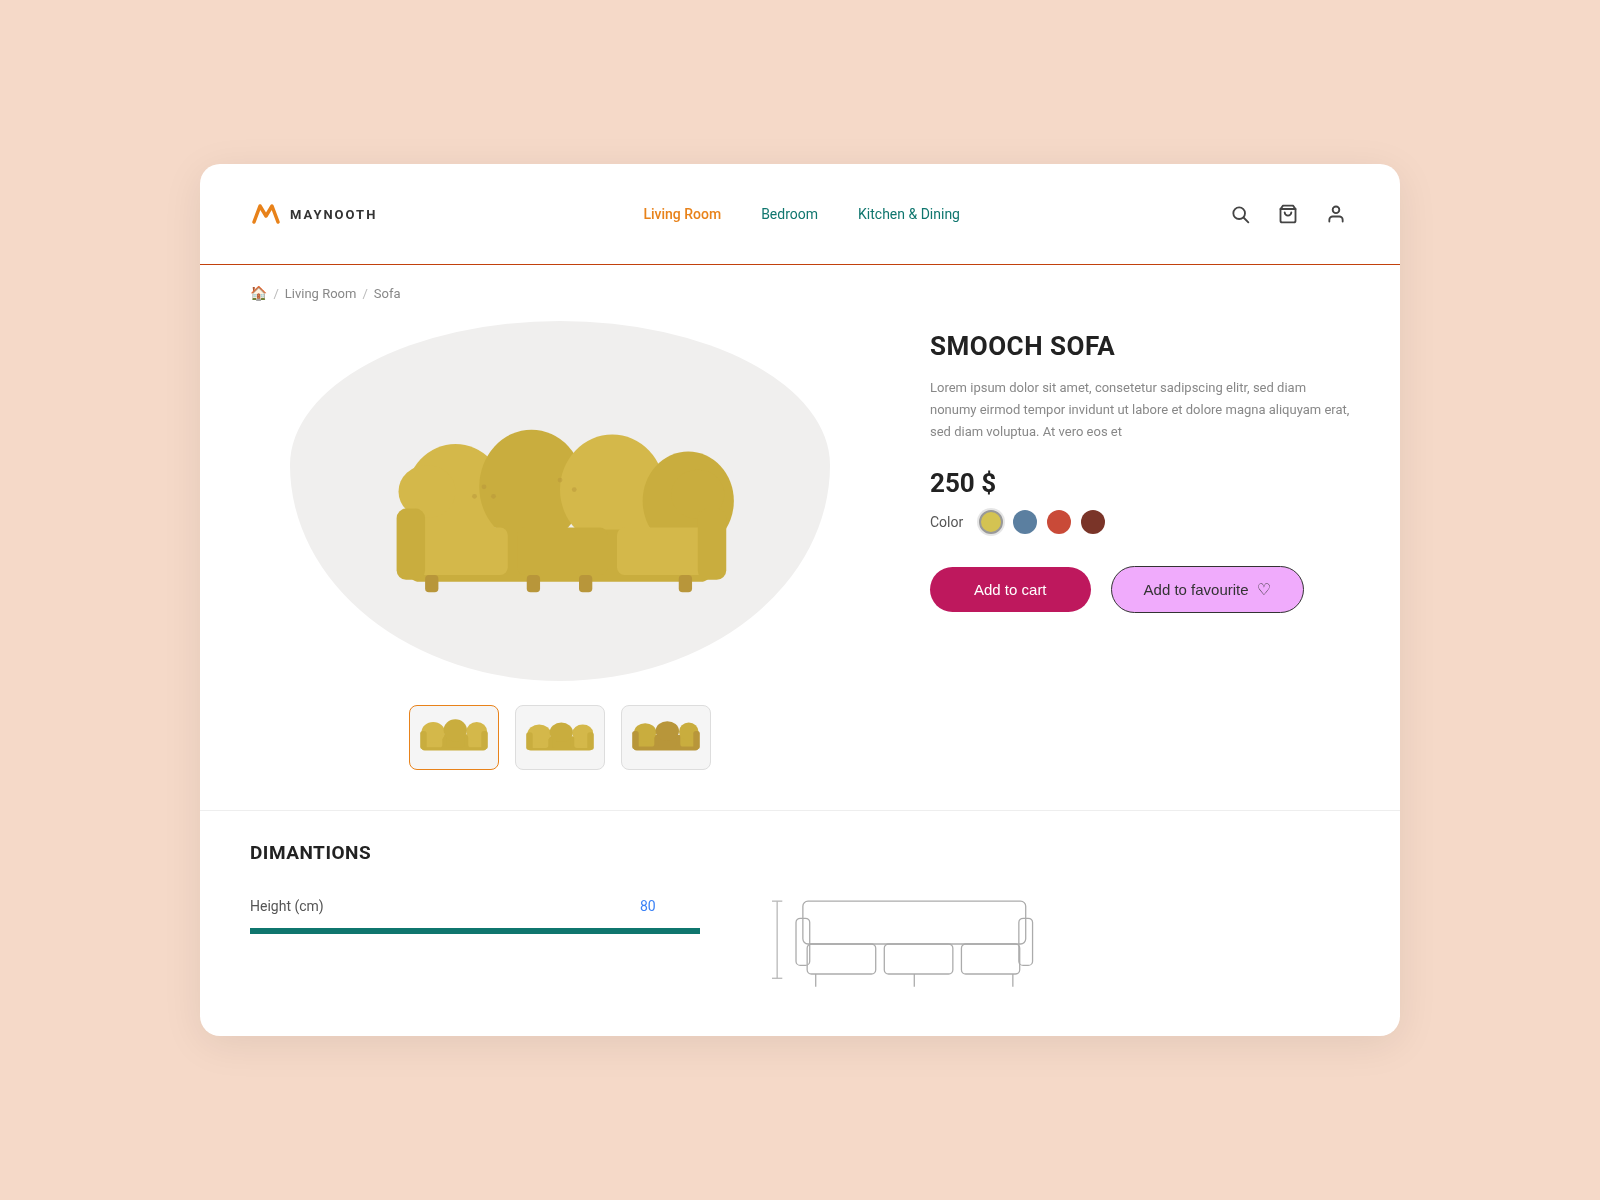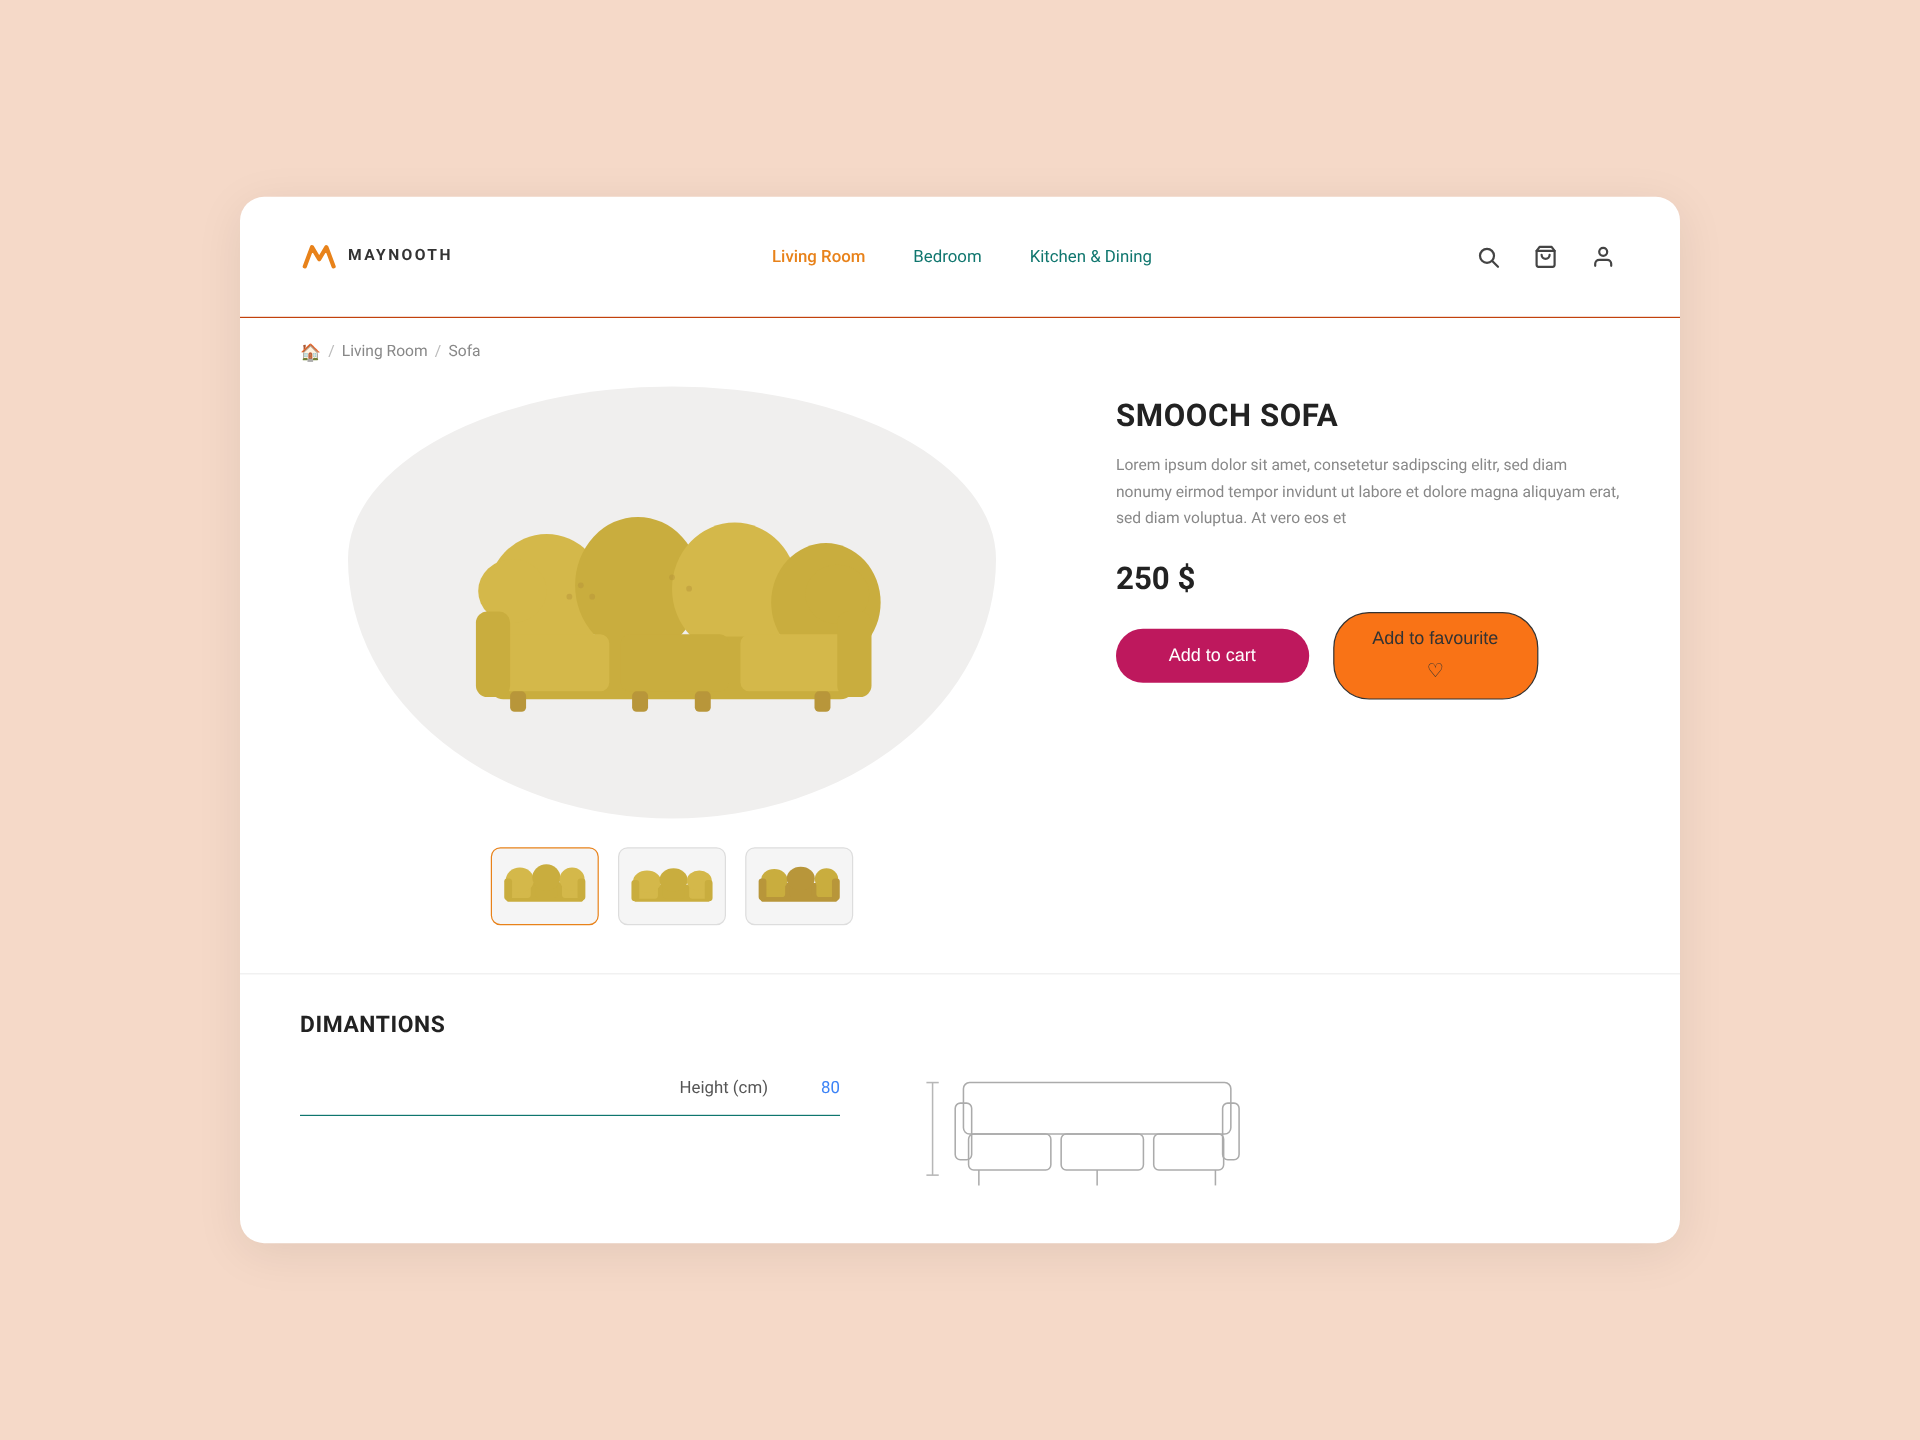--- a/index.html
+++ b/index.html
@@ -236,32 +236,31 @@
       color: white;
       border: none;
       border-radius: 30px;
       padding: 14px 44px;
       font-size: 15px;
       font-weight: 500;
       cursor: pointer;
     }
 
     .btn-favourite {
-      background: #f97316;
+      background: #f0abfc;
       color: #333;
       border: 1.5px solid #333;
       border-radius: 30px;
       padding: 13px 32px;
       font-size: 15px;
       font-weight: 400;
       cursor: pointer;
       display: flex;
       align-items: center;
       gap: 8px;
-      flex-direction: column;
     }
 
     .heart-icon {
       font-size: 16px;
     }
 
     
     .dimensions-section {
       padding: 30px 50px 40px;
       border-top: 1px solid #eee;
@@ -272,24 +271,23 @@
       font-weight: 700;
       color: #222;
       margin-bottom: 20px;
       letter-spacing: 0.5px;
     }
 
     .dim-row {
       display: flex;
       align-items: center;
       padding: 14px 0;
-      border-bottom: 1px solid #0f766e;
+      border-bottom: 6px solid #0f766e;
       font-size: 14px;
       color: #555;
-      text-align: right;
     }
 
     .dim-label {
       flex: 1;
       font-weight: 400;
     }
 
     .dim-value {
       color: #3b82f6;
       font-weight: 400;
@@ -448,20 +446,29 @@
           </svg>
         </div>
       </div>
     </div>
 
     <div class="product-details">
       <h1 class="product-title">SMOOCH SOFA</h1>
       <p class="product-description">Lorem ipsum dolor sit amet, consetetur sadipscing elitr, sed diam nonumy eirmod tempor invidunt ut labore et dolore magna aliquyam erat, sed diam voluptua. At vero eos et</p>
       <div class="product-price">250 $</div>
 
+      <div class="color-section">
+        <span class="color-label">Color</span>
+        <div class="color-swatches">
+          <div class="color-swatch selected" style="background-color: #d4c352;"></div>
+          <div class="color-swatch" style="background-color: #5b7fa0;"></div>
+          <div class="color-swatch" style="background-color: #c94a38;"></div>
+          <div class="color-swatch" style="background-color: #7a3428;"></div>
+        </div>
+      </div>
 
       <div class="action-buttons">
         <button class="btn-cart">Add to cart</button>
         <button class="btn-favourite">
           <span>Add to favourite</span>
           <span class="heart-icon">♡</span>
         </button>
       </div>
     </div>
 

